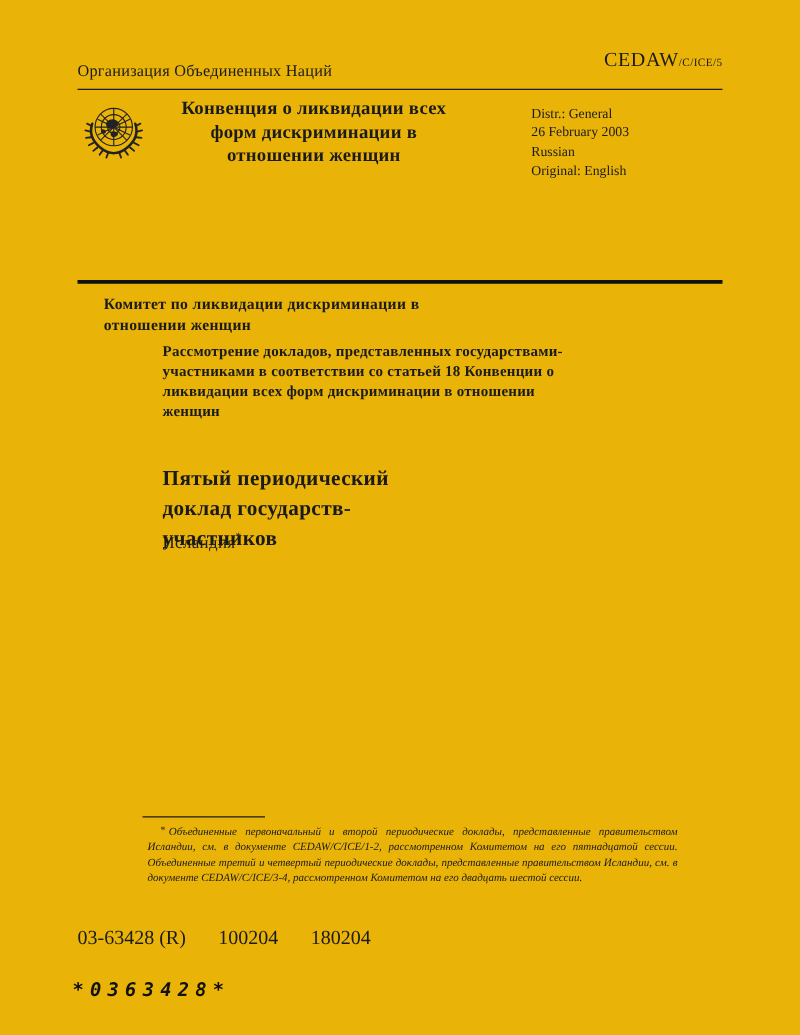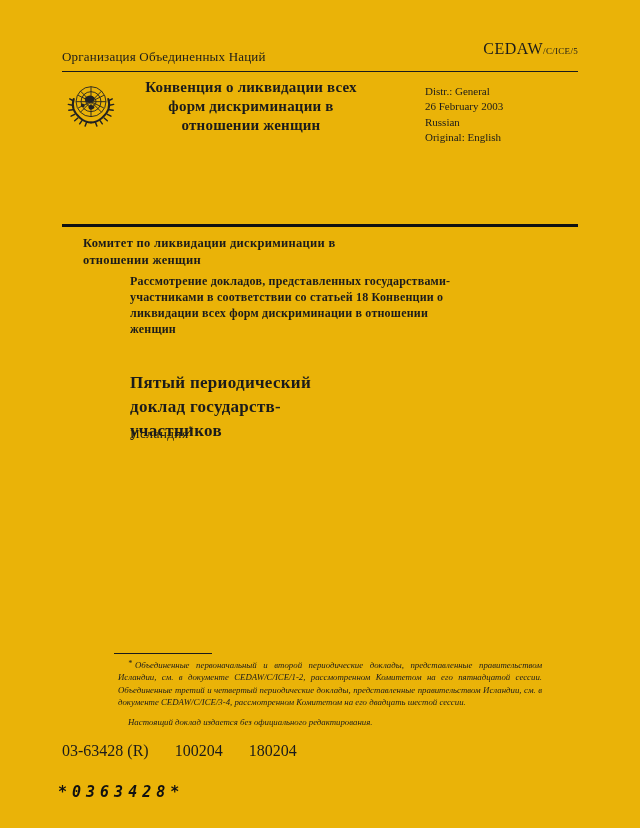--- a/index.html
+++ b/index.html
@@ -162,20 +162,19 @@
   <div class="main-heading">Рассмотрение докладов, представленных государствами-участниками в соответствии со статьей 18 Конвенции о ликвидации всех форм дискриминации в отношении женщин</div>
 
   <div class="sub-heading">Пятый периодический доклад государств-участников</div>
 
   <div class="country"><span>Исландия</span><sup>*</sup></div>
 
   <div class="fn-rule"></div>
 
   <div class="footnote">
     <p><span class="marker">*</span><span>Объединенные первоначальный и второй периодические доклады, представленные правительством Исландии, см. в документе CEDAW/C/ICE/1-2, рассмотренном Комитетом на его пятнадцатой сессии. Объединенные третий и четвертый периодические доклады, представленные правительством Исландии, см. в документе CEDAW/C/ICE/3-4, рассмотренном Комитетом на его двадцать шестой сессии.</span></p>
-    <p>Настоящий доклад издается без официального редактирования.</p>
   </div>
 
   <div class="footer-id"><span>03-63428 (R)</span><span class="code">100204</span><span class="code">180204</span></div>
 
   <div class="barcode-text">*0363428*</div>
 
 </div>
 
 </body></html>

